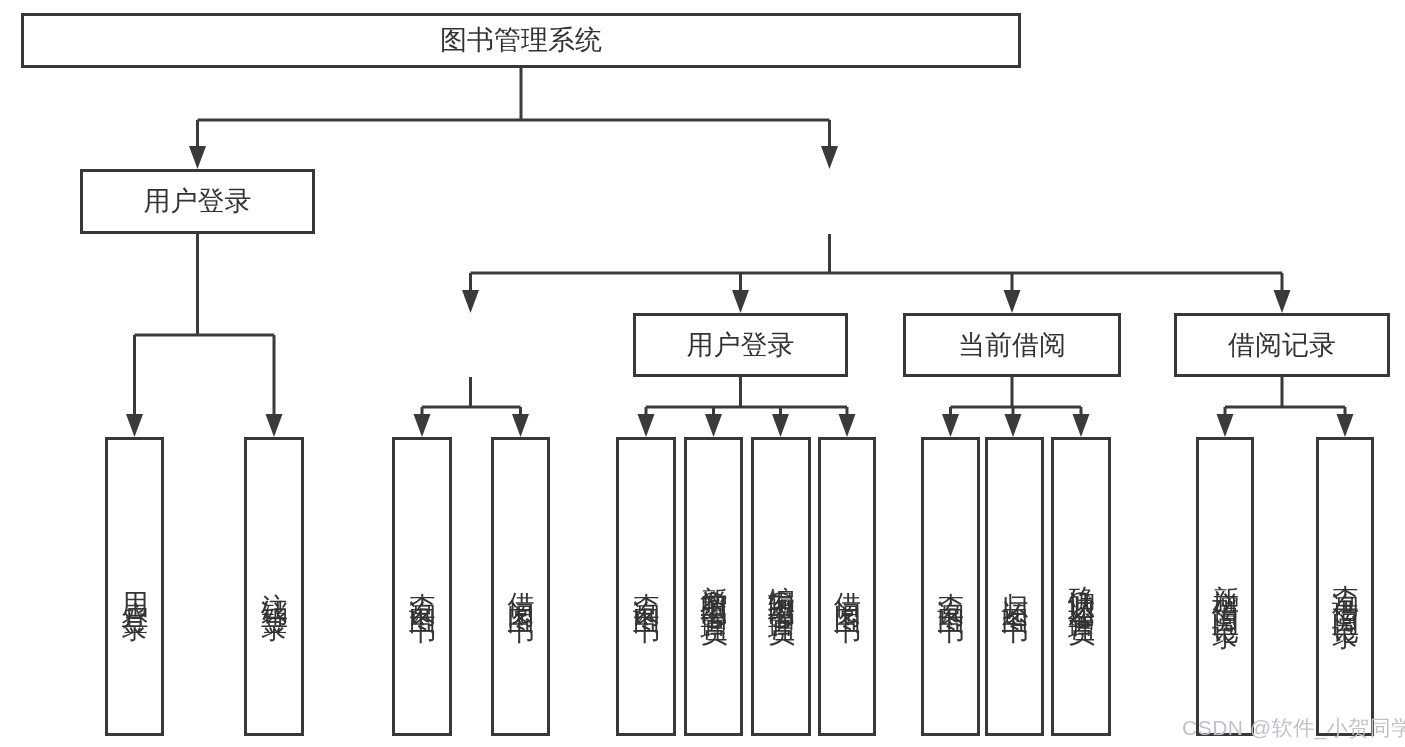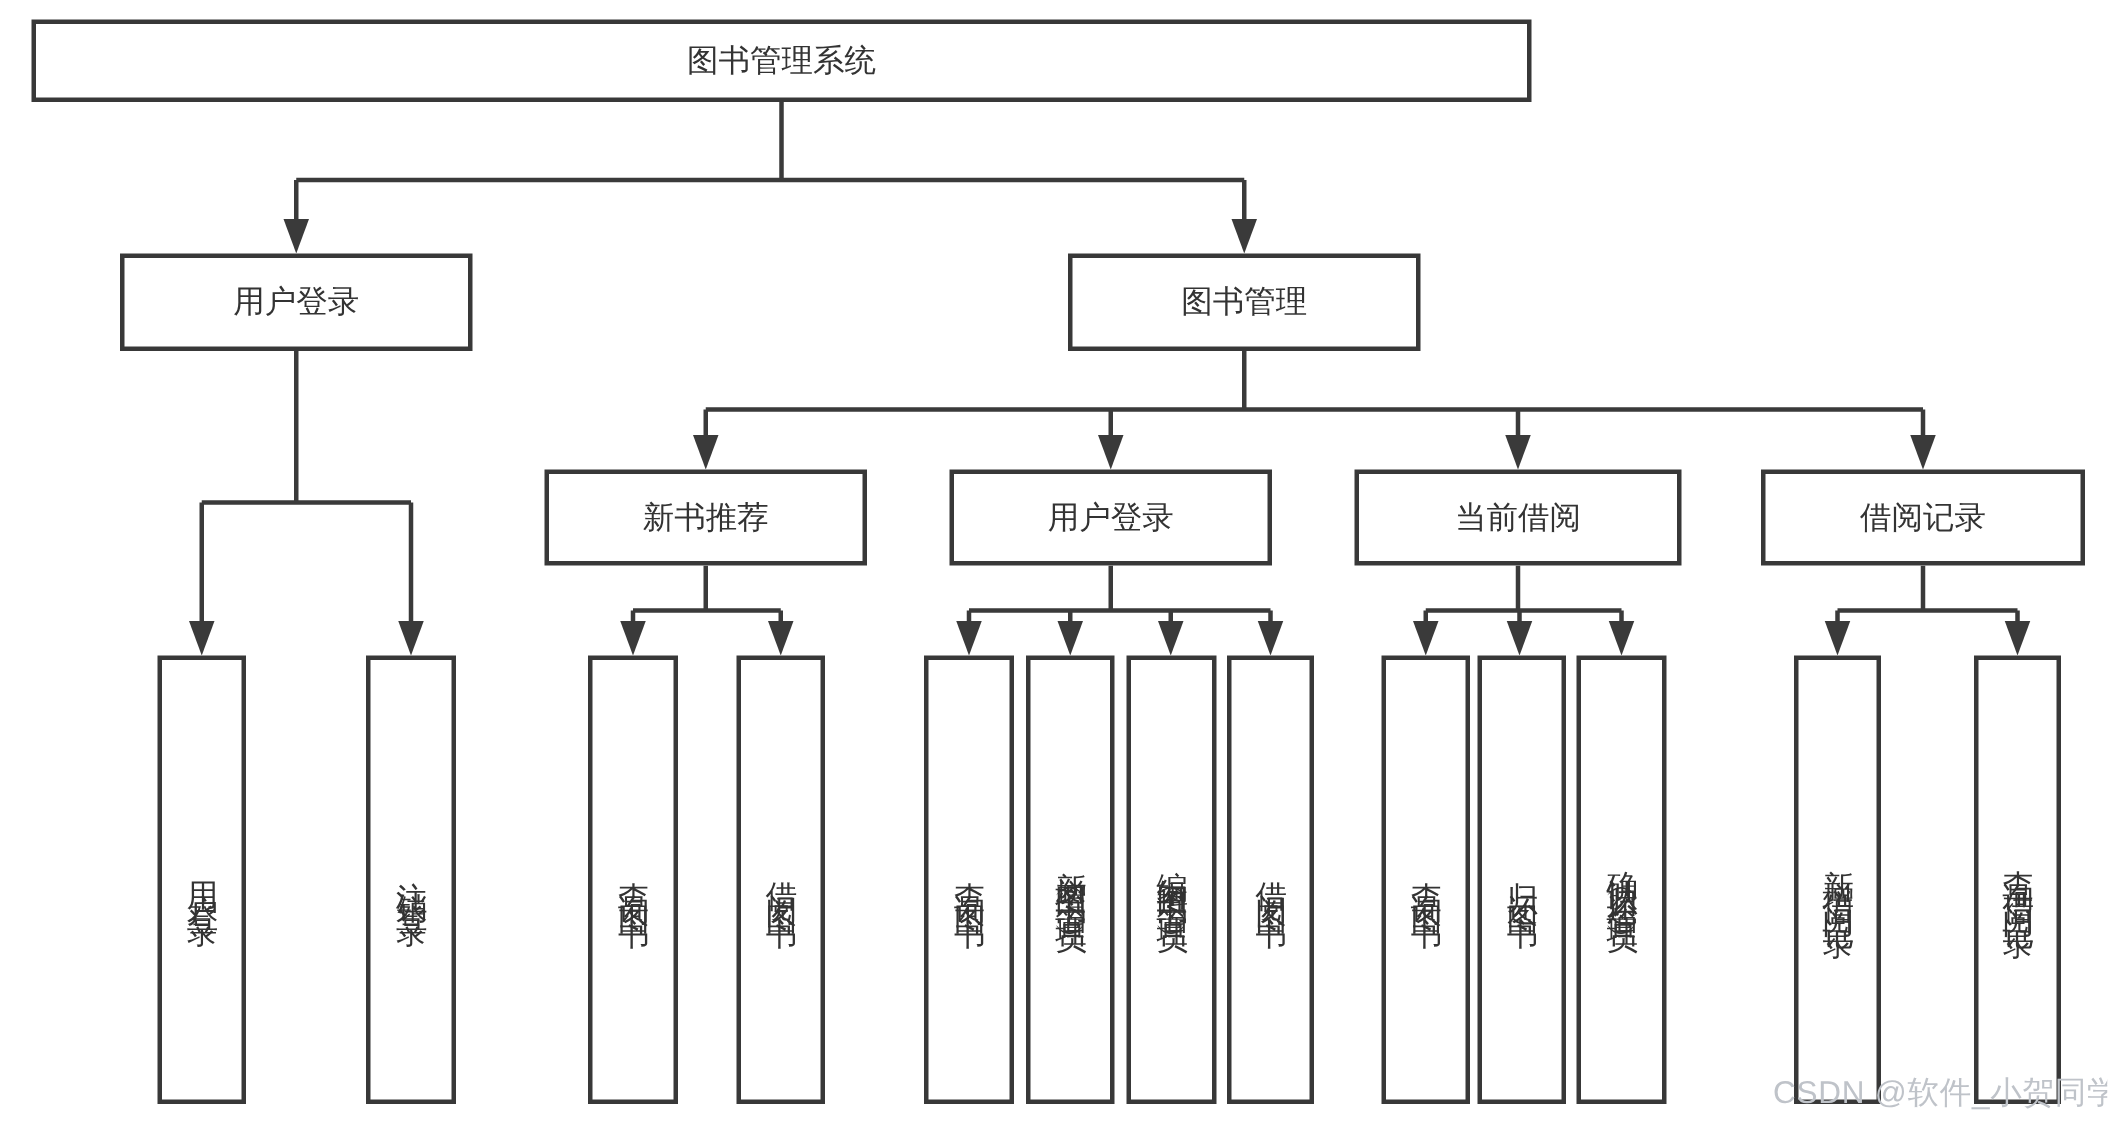--- a/index.html
+++ b/index.html
@@ -13,21 +13,21 @@
   .wires{position:absolute;left:0;top:0;z-index:1;}
   .node{
     position:absolute;
     box-sizing:border-box;
     background:#ffffff;
     border:3px solid #383838;
     color:#333333;
     display:flex;
     align-items:center;
     justify-content:center;
-    font-size:21px;
+    font-size:27px;
     z-index:2;
   }
   .node .lbl{line-height:1;white-space:nowrap;}
   .v-node .lbl{
     writing-mode:vertical-rl;
     letter-spacing:8px;
     white-space:normal;
   }
   .v-node .lbl.tight{letter-spacing:5px;}
   .watermark{
@@ -85,27 +85,21 @@
     </g>
   </svg>
 
   <div class="node" style="left:21px;top:13px;width:1000px;height:55px;">
     <span class="lbl">图书管理系统</span>
   </div>
 
   <div class="node" style="left:80px;top:169px;width:235px;height:65px;">
     <span class="lbl">用户登录</span>
   </div>
-  <div class="node" style="left:712px;top:169px;width:235px;height:65px;">
-    <span class="lbl">图书管理</span>
-  </div>
 
-  <div class="node" style="left:363px;top:313px;width:215px;height:64px;">
-    <span class="lbl">新书推荐</span>
-  </div>
   <div class="node" style="left:633px;top:313px;width:215px;height:64px;">
     <span class="lbl">用户登录</span>
   </div>
   <div class="node" style="left:903px;top:313px;width:218px;height:64px;align-items:center;">
     <span class="lbl">当前借阅</span>
   </div>
   <div class="node" style="left:1174px;top:313px;width:216px;height:64px;">
     <span class="lbl">借阅记录</span>
   </div>
 

